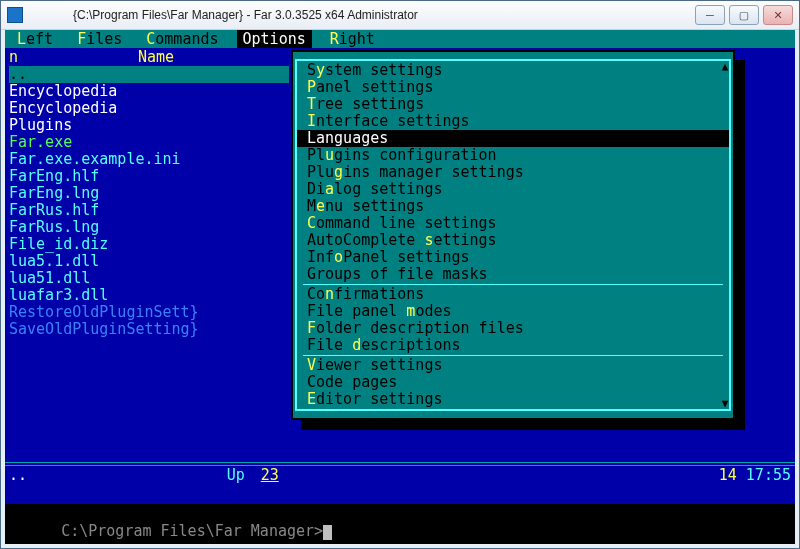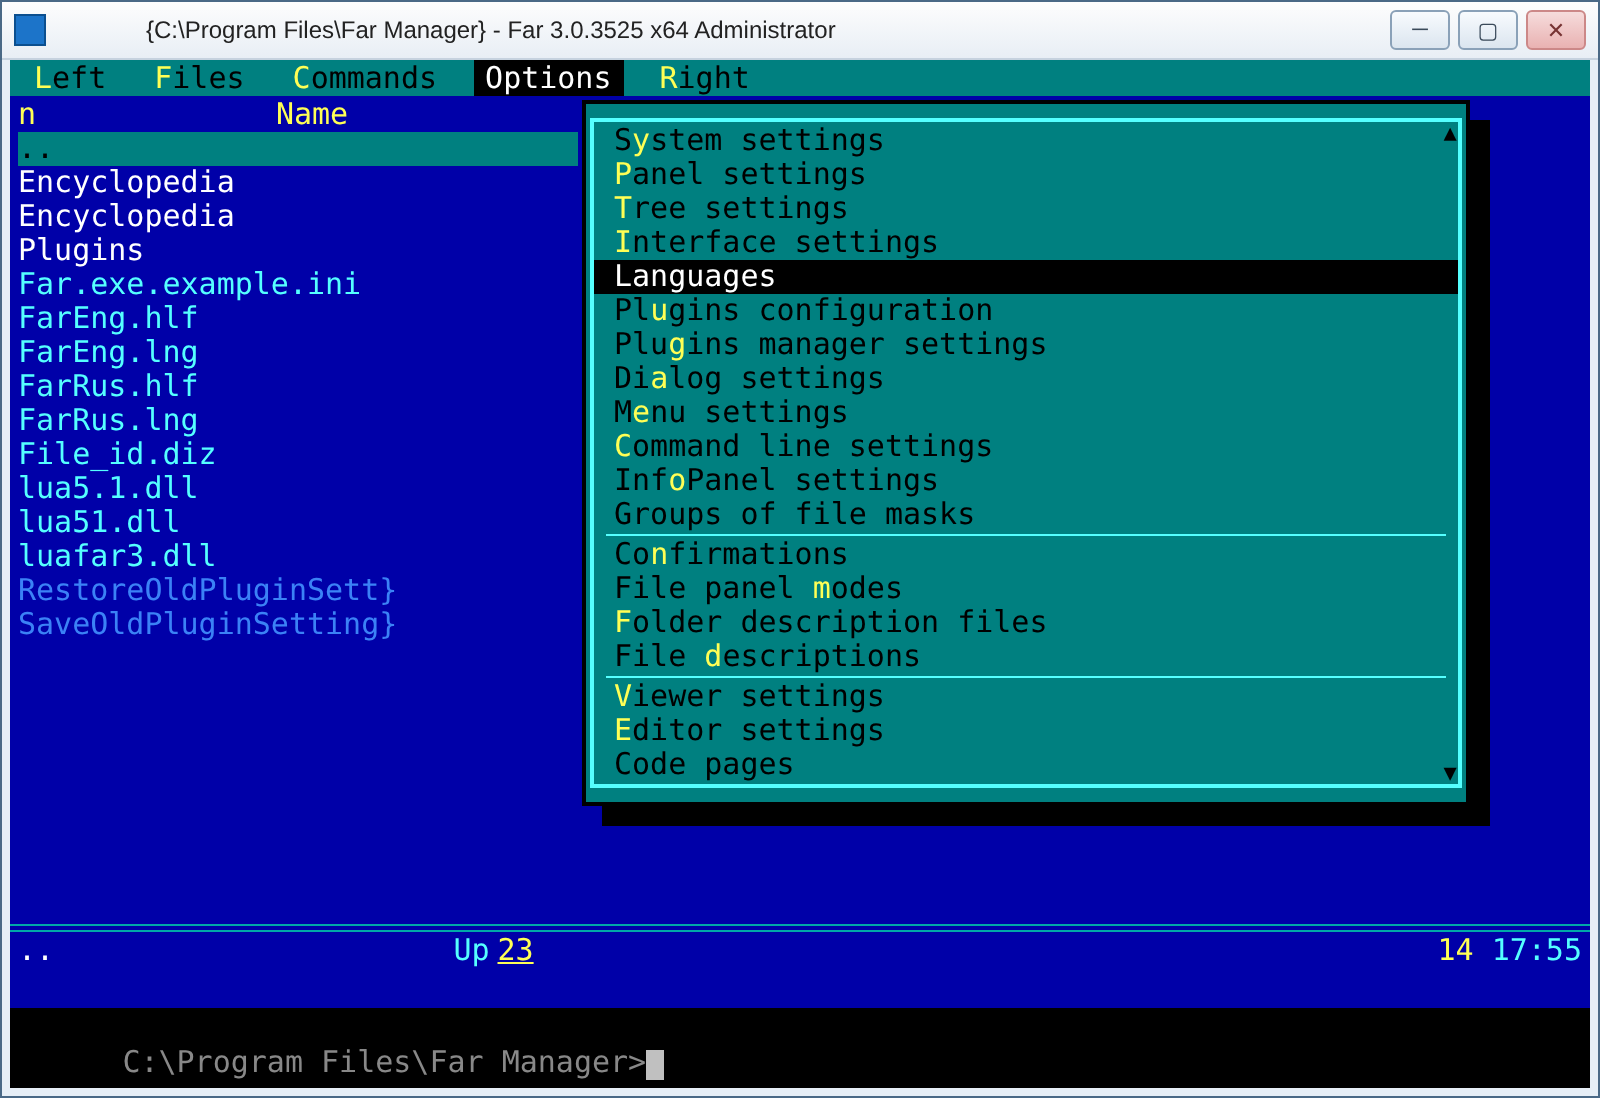--- a/index.html
+++ b/index.html
@@ -124,21 +124,21 @@
     position: absolute;
     left: 4px;
     right: 4px;
     top: 418px;
     color: #55ffff;
     white-space: pre;
     display: flex;
   }
   .statusrow .curr { color:#ffffff; width: 24px; }
   .statusrow .up   { flex: 1; text-align: right; color:#55ffff; padding-right: 4px;}
-  .statusrow .upnum{ color:#ffff55; min-width:30px; text-align:left;text-decoration:underline;}
+  .statusrow .upnum{ color:#ffff55; min-width:30px; text-align:right;text-decoration:underline;}
   .statusrow .dt   { color:#55ffff; }
   .statusrow .dtnum{ color:#ffff55; }
   .sumrow {
     position: absolute;
     left: 0; right: 0;
     top: 436px;
     text-align: left;
     padding-left: 40px;
     color: #55ffff;
     white-space: pre;
@@ -251,20 +251,21 @@
       <div class="leftpanel">
         <div class="colhead">
           <span>n</span>
           <span style="flex:1; text-align:center;">Name</span>
         </div>
         <div class="files" id="files">
             <div class="frow sel"><span class="tx fdir">..</span></div>
             <div class="frow "><span class="tx fdir">Encyclopedia</span></div>
             <div class="frow "><span class="tx fdir">Encyclopedia</span></div>
             <div class="frow "><span class="tx fdir">Plugins</span></div>
+            <div class="frow "><span class="tx fexe">Far.exe</span></div>
             <div class="frow "><span class="tx fcfg">Far.exe.example.ini</span></div>
             <div class="frow "><span class="tx fcfg">FarEng.hlf</span></div>
             <div class="frow "><span class="tx fcfg">FarEng.lng</span></div>
             <div class="frow "><span class="tx fcfg">FarRus.hlf</span></div>
             <div class="frow "><span class="tx fcfg">FarRus.lng</span></div>
             <div class="frow "><span class="tx fcfg">File_id.diz</span></div>
             <div class="frow "><span class="tx fcfg">lua5.1.dll</span></div>
             <div class="frow "><span class="tx fcfg">lua51.dll</span></div>
             <div class="frow "><span class="tx fcfg">luafar3.dll</span></div>
             <div class="frow "><span class="tx fbatch">RestoreOldPluginSett}</span></div>
@@ -294,31 +295,32 @@
               <div class="mitem">S<span class="hot">y</span>stem settings</div>
               <div class="mitem"><span class="hot">P</span>anel settings</div>
               <div class="mitem"><span class="hot">T</span>ree settings</div>
               <div class="mitem"><span class="hot">I</span>nterface settings</div>
               <div class="mitem sel"><span class="hot">L</span>anguages</div>
               <div class="mitem">Pl<span class="hot">u</span>gins configuration</div>
               <div class="mitem">Plu<span class="hot">g</span>ins manager settings</div>
               <div class="mitem">Di<span class="hot">a</span>log settings</div>
               <div class="mitem">M<span class="hot">e</span>nu settings</div>
               <div class="mitem"><span class="hot">C</span>ommand line settings</div>
+              <div class="mitem">AutoComplete <span class="hot">s</span>ettings</div>
               <div class="mitem">Inf<span class="hot">o</span>Panel settings</div>
               <div class="mitem">Groups of file masks</div>
               <div class="msep"></div>
               <div class="mitem">Co<span class="hot">n</span>firmations</div>
               <div class="mitem">File panel <span class="hot">m</span>odes</div>
               <div class="mitem"><span class="hot">F</span>older description files</div>
               <div class="mitem">File <span class="hot">d</span>escriptions</div>
               <div class="msep"></div>
               <div class="mitem"><span class="hot">V</span>iewer settings</div>
+              <div class="mitem">Code pages</div>
               <div class="mitem"><span class="hot">E</span>ditor settings</div>
-              <div class="mitem">Code pages</div>
             </div>
         </div>
         <div class="dd-scroll">
           <span class="arr">▲</span>
           <span class="arr">▼</span>
         </div>
       </div>
 
     </div>
 

